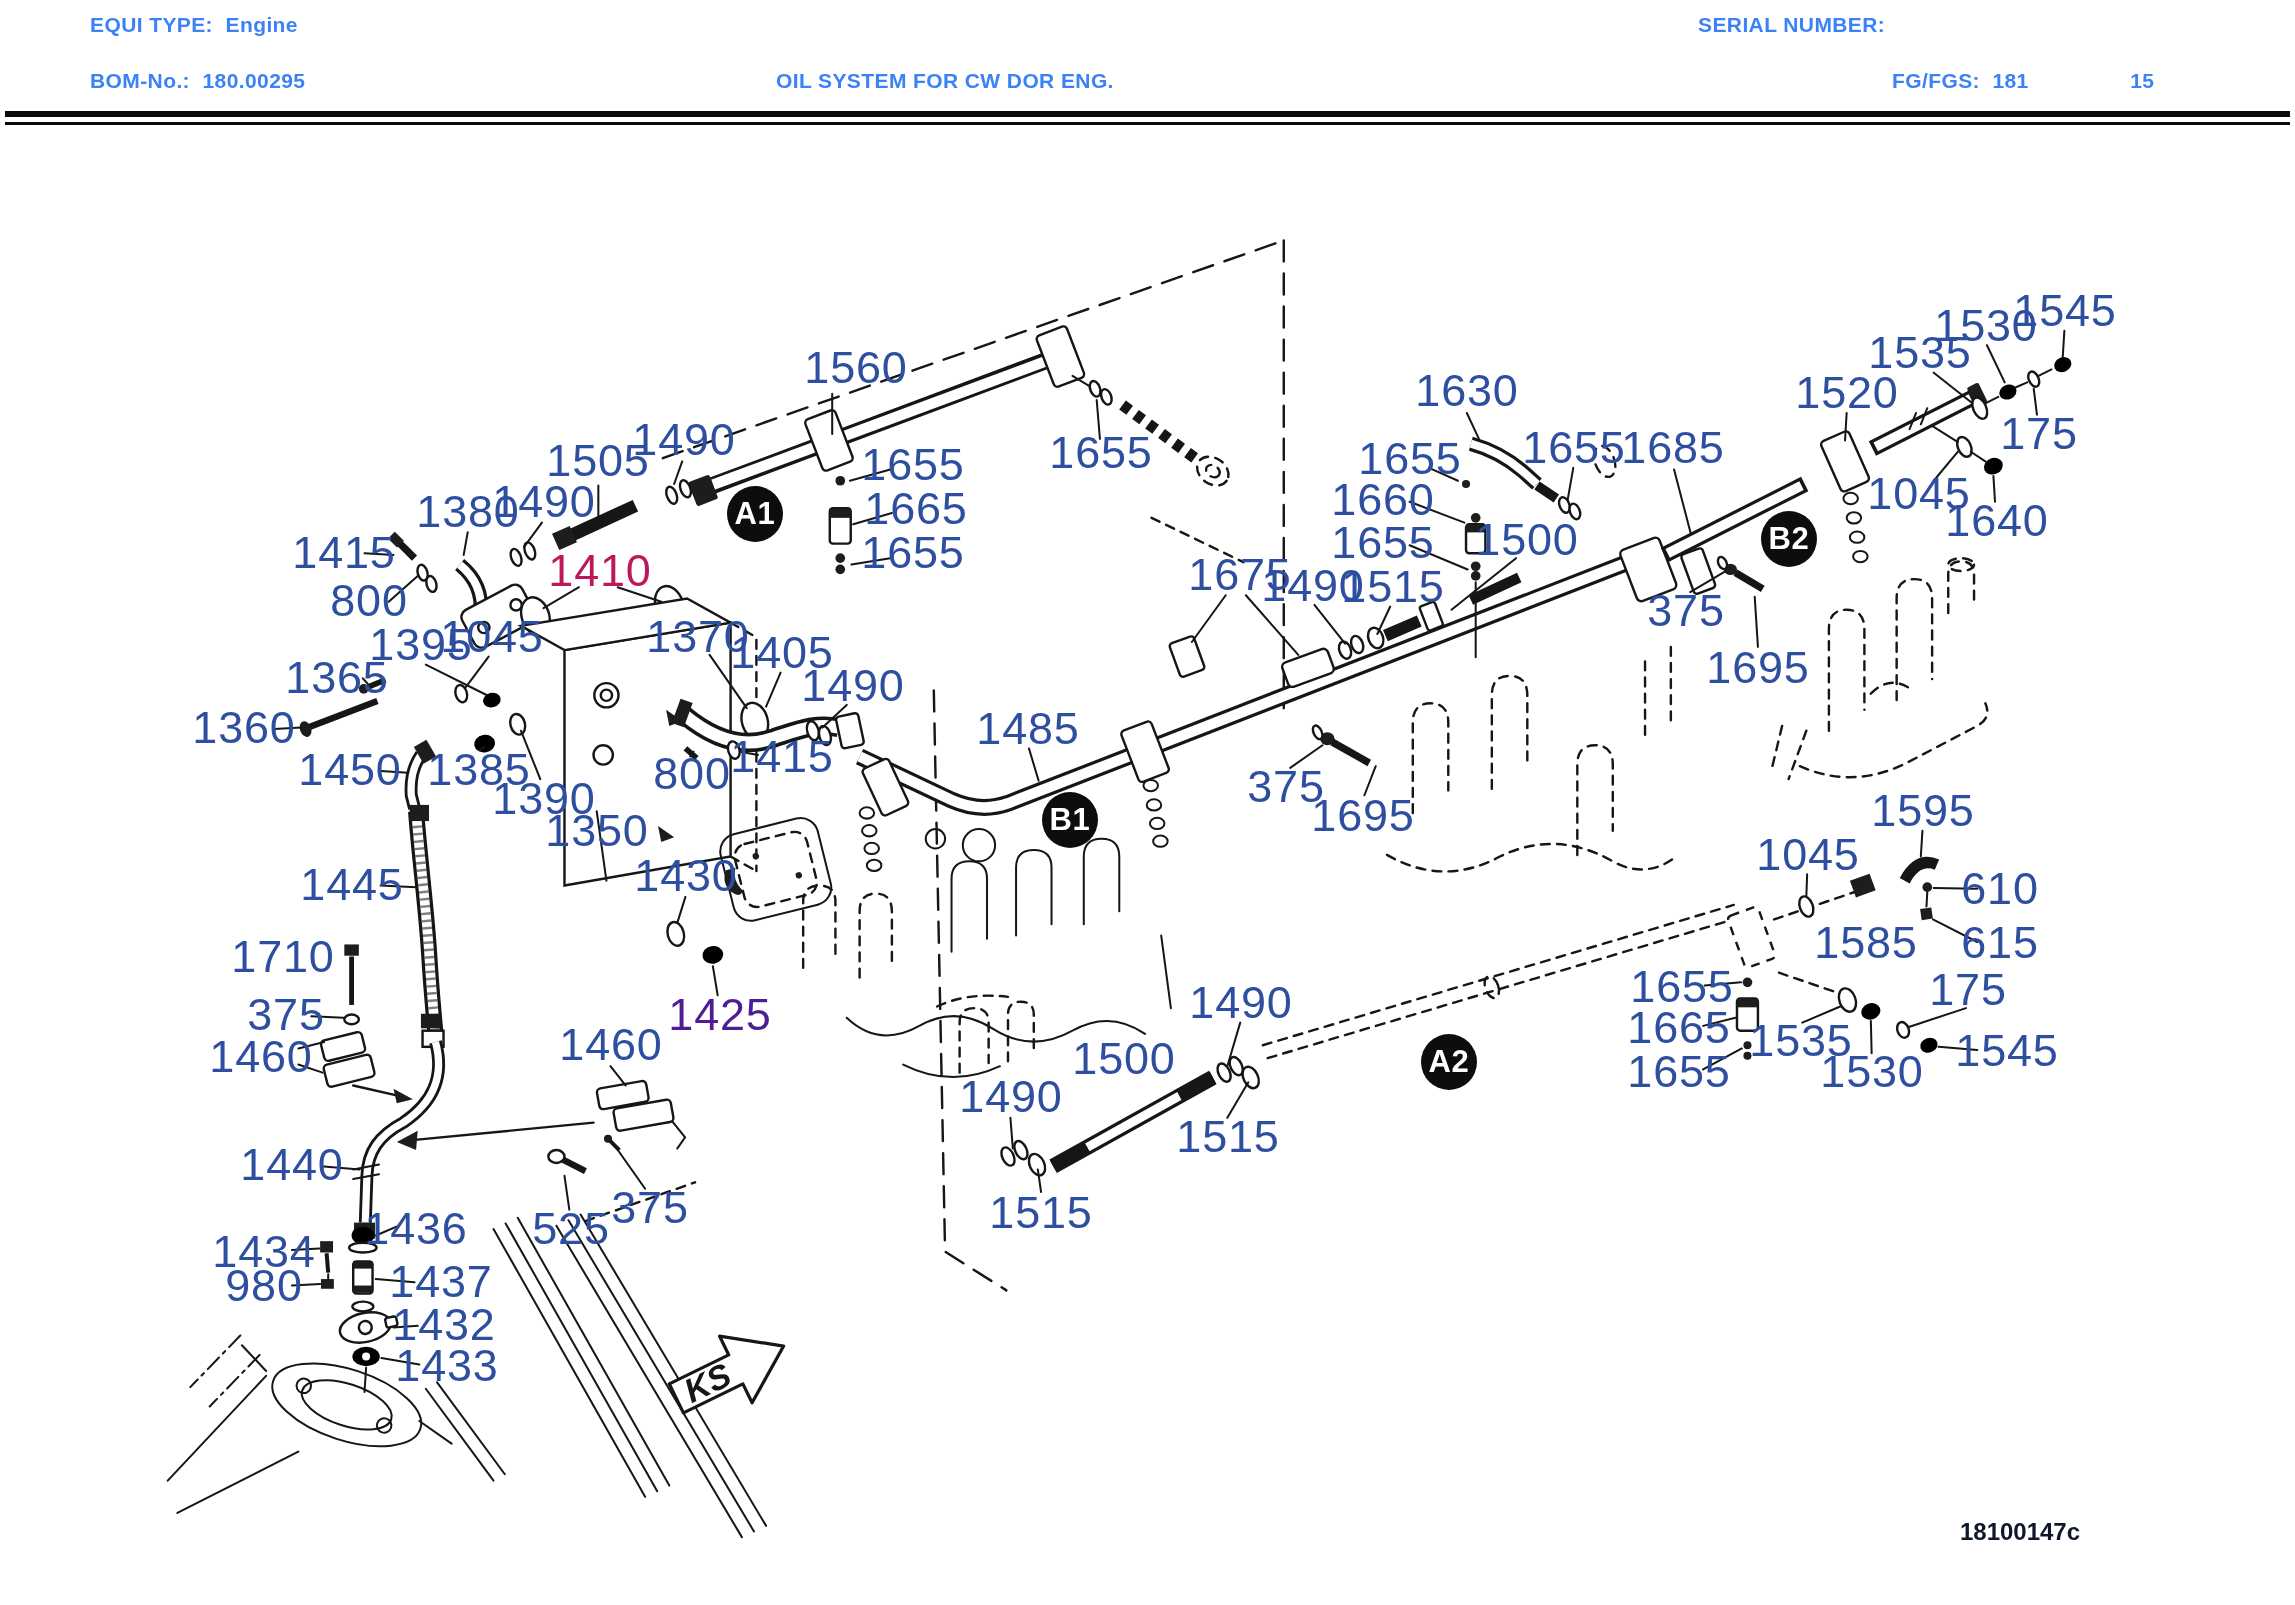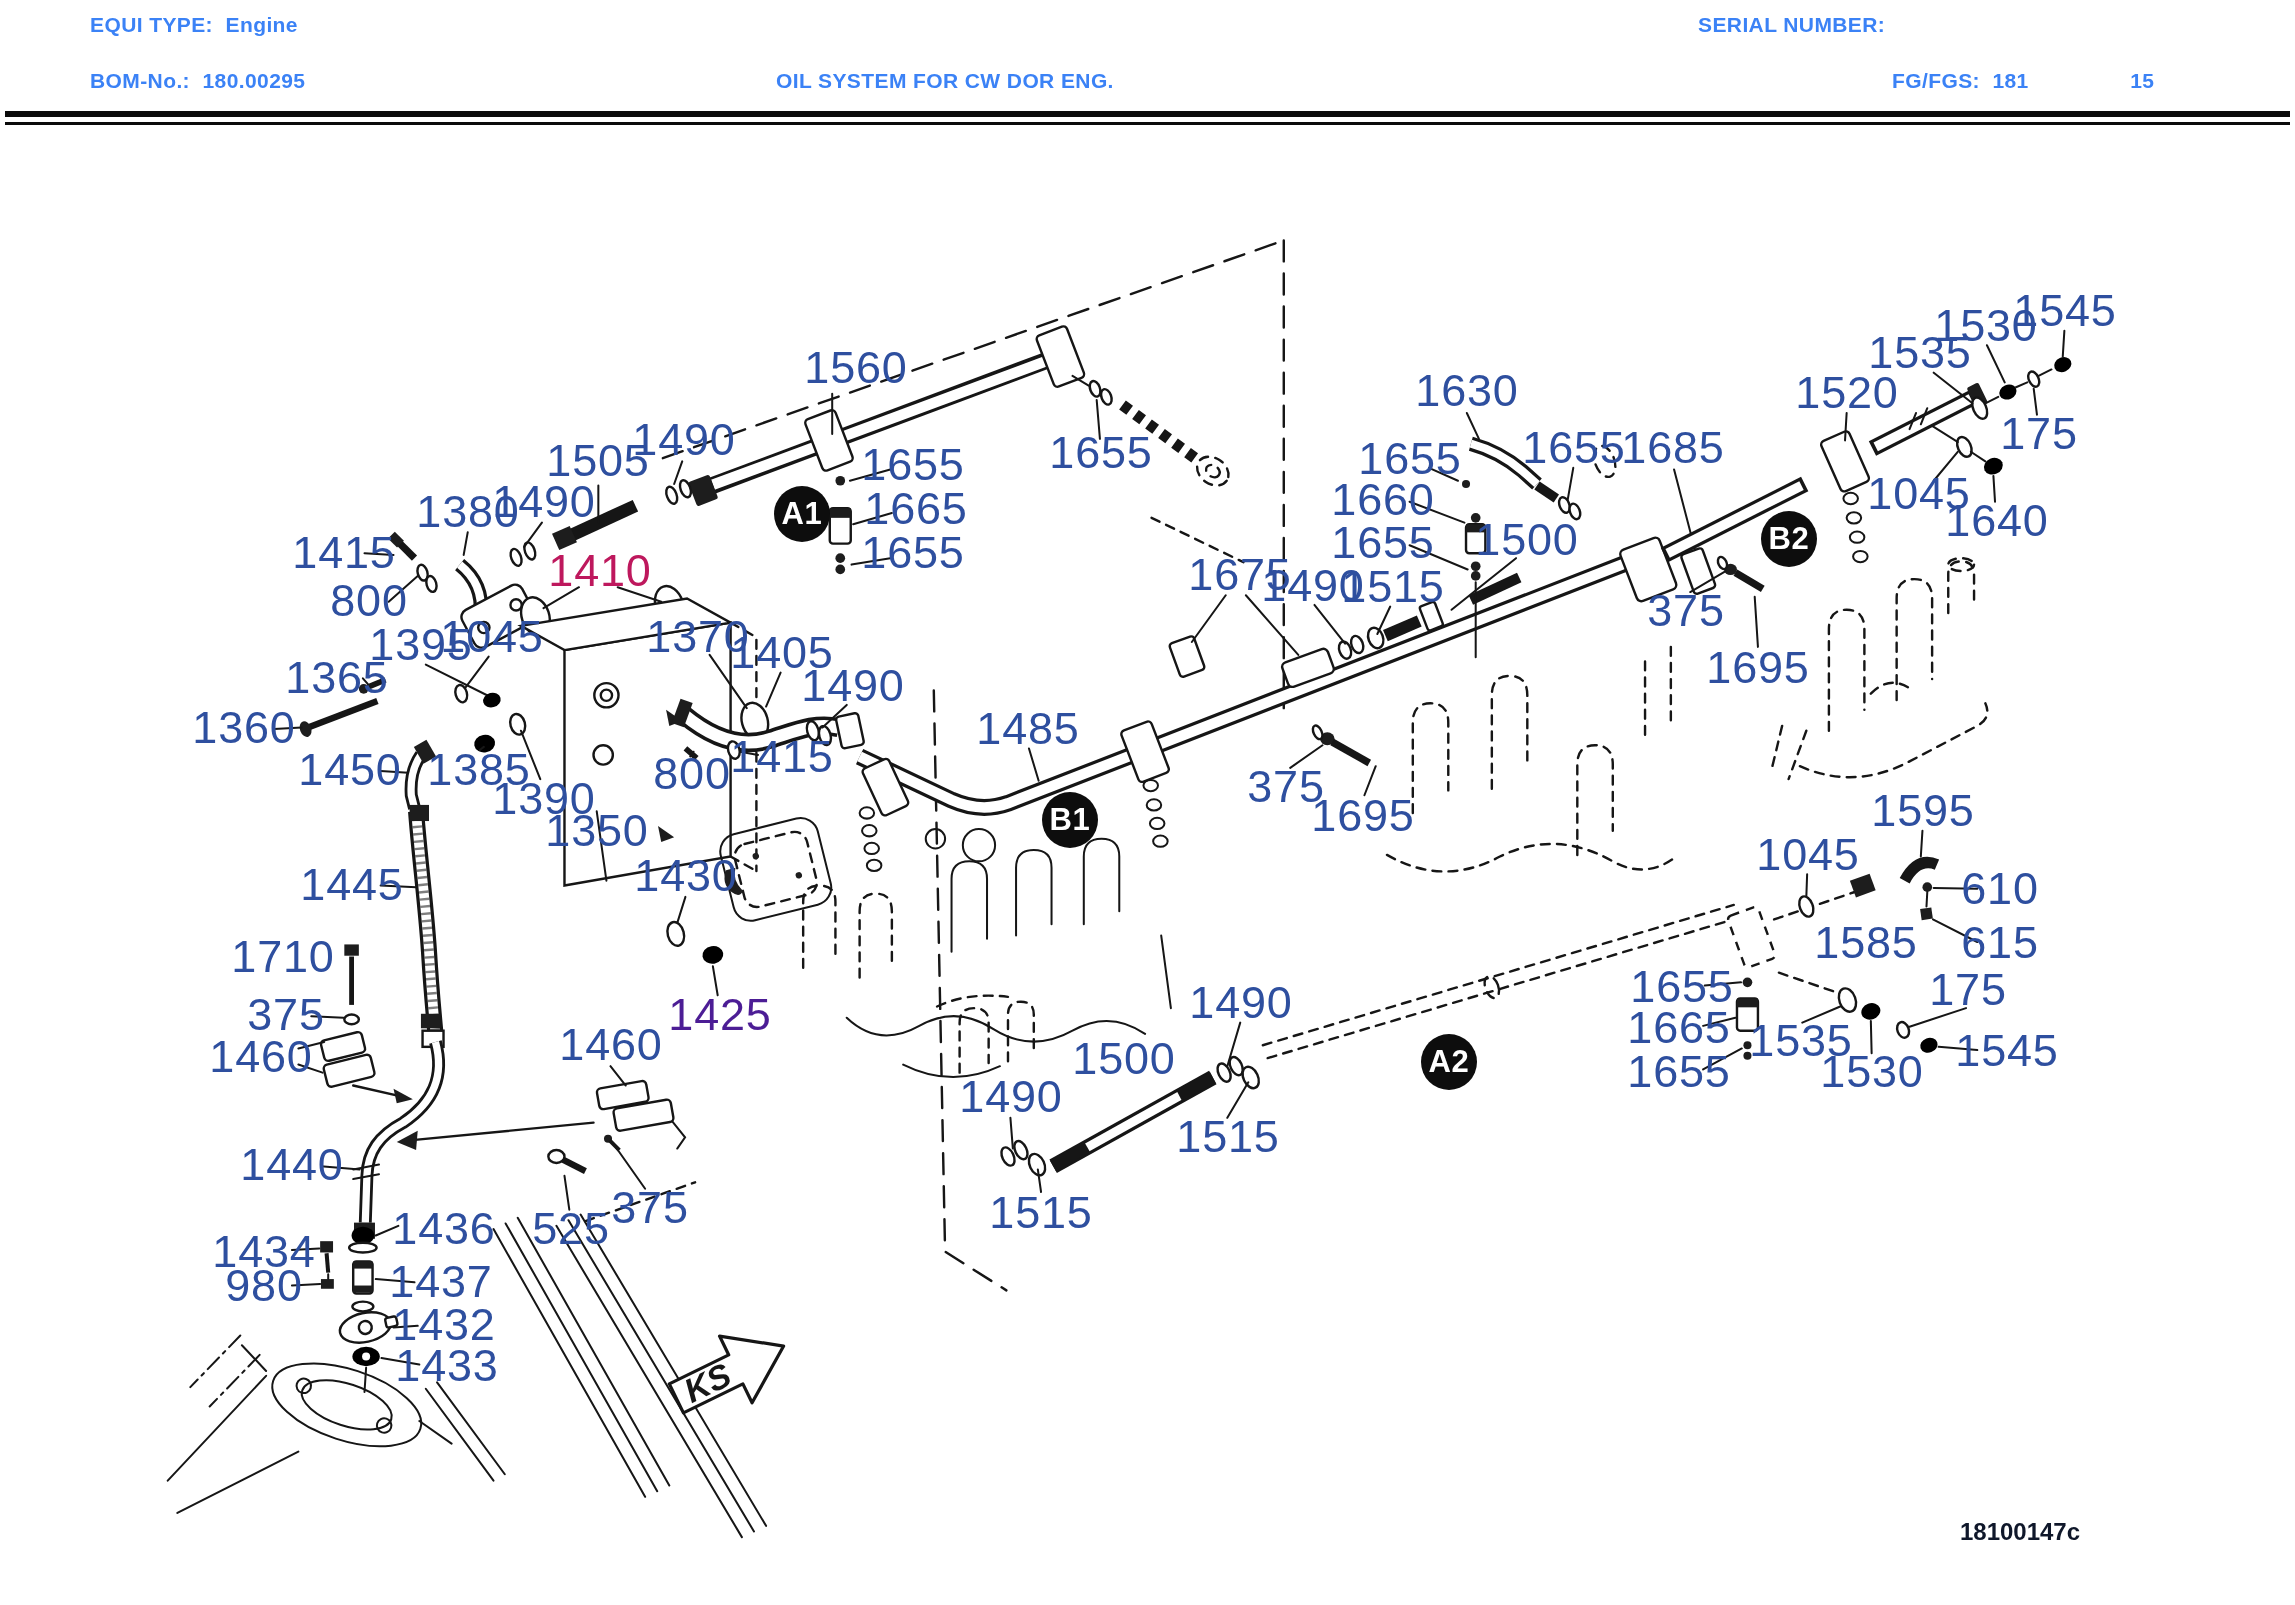--- a/index.html
+++ b/index.html
@@ -421,21 +421,21 @@
       <div class="lbl" style="left: 686px; top: 876px; color: rgb(46, 79, 159);">1430</div>
       <div class="lbl" style="left: 720px; top: 1015px; color: #4c1d95;">1425</div>
       <div class="lbl" style="left: 352px; top: 885px; color: rgb(46, 79, 159);">1445</div>
       <div class="lbl" style="left: 283px; top: 957px; color: rgb(46, 79, 159);">1710</div>
       <div class="lbl" style="left: 286px; top: 1015px; color: rgb(46, 79, 159);">375</div>
       <div class="lbl" style="left: 261px; top: 1057px; color: rgb(46, 79, 159);">1460</div>
       <div class="lbl" style="left: 611px; top: 1045px; color: rgb(46, 79, 159);">1460</div>
       <div class="lbl" style="left: 292px; top: 1165px; color: rgb(46, 79, 159);">1440</div>
       <div class="lbl" style="left: 650px; top: 1208px; color: rgb(46, 79, 159);">375</div>
       <div class="lbl" style="left: 571px; top: 1229px; color: rgb(46, 79, 159);">525</div>
-      <div class="lbl" style="left: 444px; top: 1229px; color: rgb(46, 79, 159);">1436</div>
+      <div class="lbl" style="left: 416px; top: 1229px; color: rgb(46, 79, 159);">1436</div>
       <div class="lbl" style="left: 264px; top: 1252px; color: rgb(46, 79, 159);">1434</div>
       <div class="lbl" style="left: 264px; top: 1286px; color: rgb(46, 79, 159);">980</div>
       <div class="lbl" style="left: 441px; top: 1282px; color: rgb(46, 79, 159);">1437</div>
       <div class="lbl" style="left: 444px; top: 1325px; color: rgb(46, 79, 159);">1432</div>
       <div class="lbl" style="left: 447px; top: 1366px; color: rgb(46, 79, 159);">1433</div>
       <div class="lbl" style="left: 1028px; top: 729px; color: rgb(46, 79, 159);">1485</div>
       <div class="lbl" style="left: 1240px; top: 575px; color: rgb(46, 79, 159);">1675</div>
       <div class="lbl" style="left: 1313px; top: 586px; color: rgb(46, 79, 159);">1490</div>
       <div class="lbl" style="left: 1393px; top: 587px; color: rgb(46, 79, 159);">1515</div>
       <div class="lbl" style="left: 1286px; top: 787px; color: rgb(46, 79, 159);">375</div>
@@ -468,21 +468,21 @@
       <div class="lbl" style="left: 2000px; top: 943px; color: rgb(46, 79, 159);">615</div>
       <div class="lbl" style="left: 1682px; top: 987px; color: rgb(46, 79, 159);">1655</div>
       <div class="lbl" style="left: 1968px; top: 990px; color: rgb(46, 79, 159);">175</div>
       <div class="lbl" style="left: 1679px; top: 1028px; color: rgb(46, 79, 159);">1665</div>
       <div class="lbl" style="left: 1801px; top: 1041px; color: rgb(46, 79, 159);">1535</div>
       <div class="lbl" style="left: 1679px; top: 1072px; color: rgb(46, 79, 159);">1655</div>
       <div class="lbl" style="left: 1872px; top: 1072px; color: rgb(46, 79, 159);">1530</div>
       <div class="lbl" style="left: 2007px; top: 1051px; color: rgb(46, 79, 159);">1545</div>
     </div>
   <div id="badges-layer" style="position:absolute;inset:0;z-index:2;">
-      <div class="badge" style="left: 802px; top: 514px;">A1</div>
+      <div class="badge" style="left: 755px; top: 514px;">A1</div>
       <div class="badge" style="left: 1070px; top: 820px;">B1</div>
       <div class="badge" style="left: 1789px; top: 539px;">B2</div>
       <div class="badge" style="left: 1449px; top: 1062px;">A2</div>
     </div>
 
   <div class="docnum" style="left:2020px;top:1532px;">18100147c</div>
 </div>
 
 
 </body></html>

